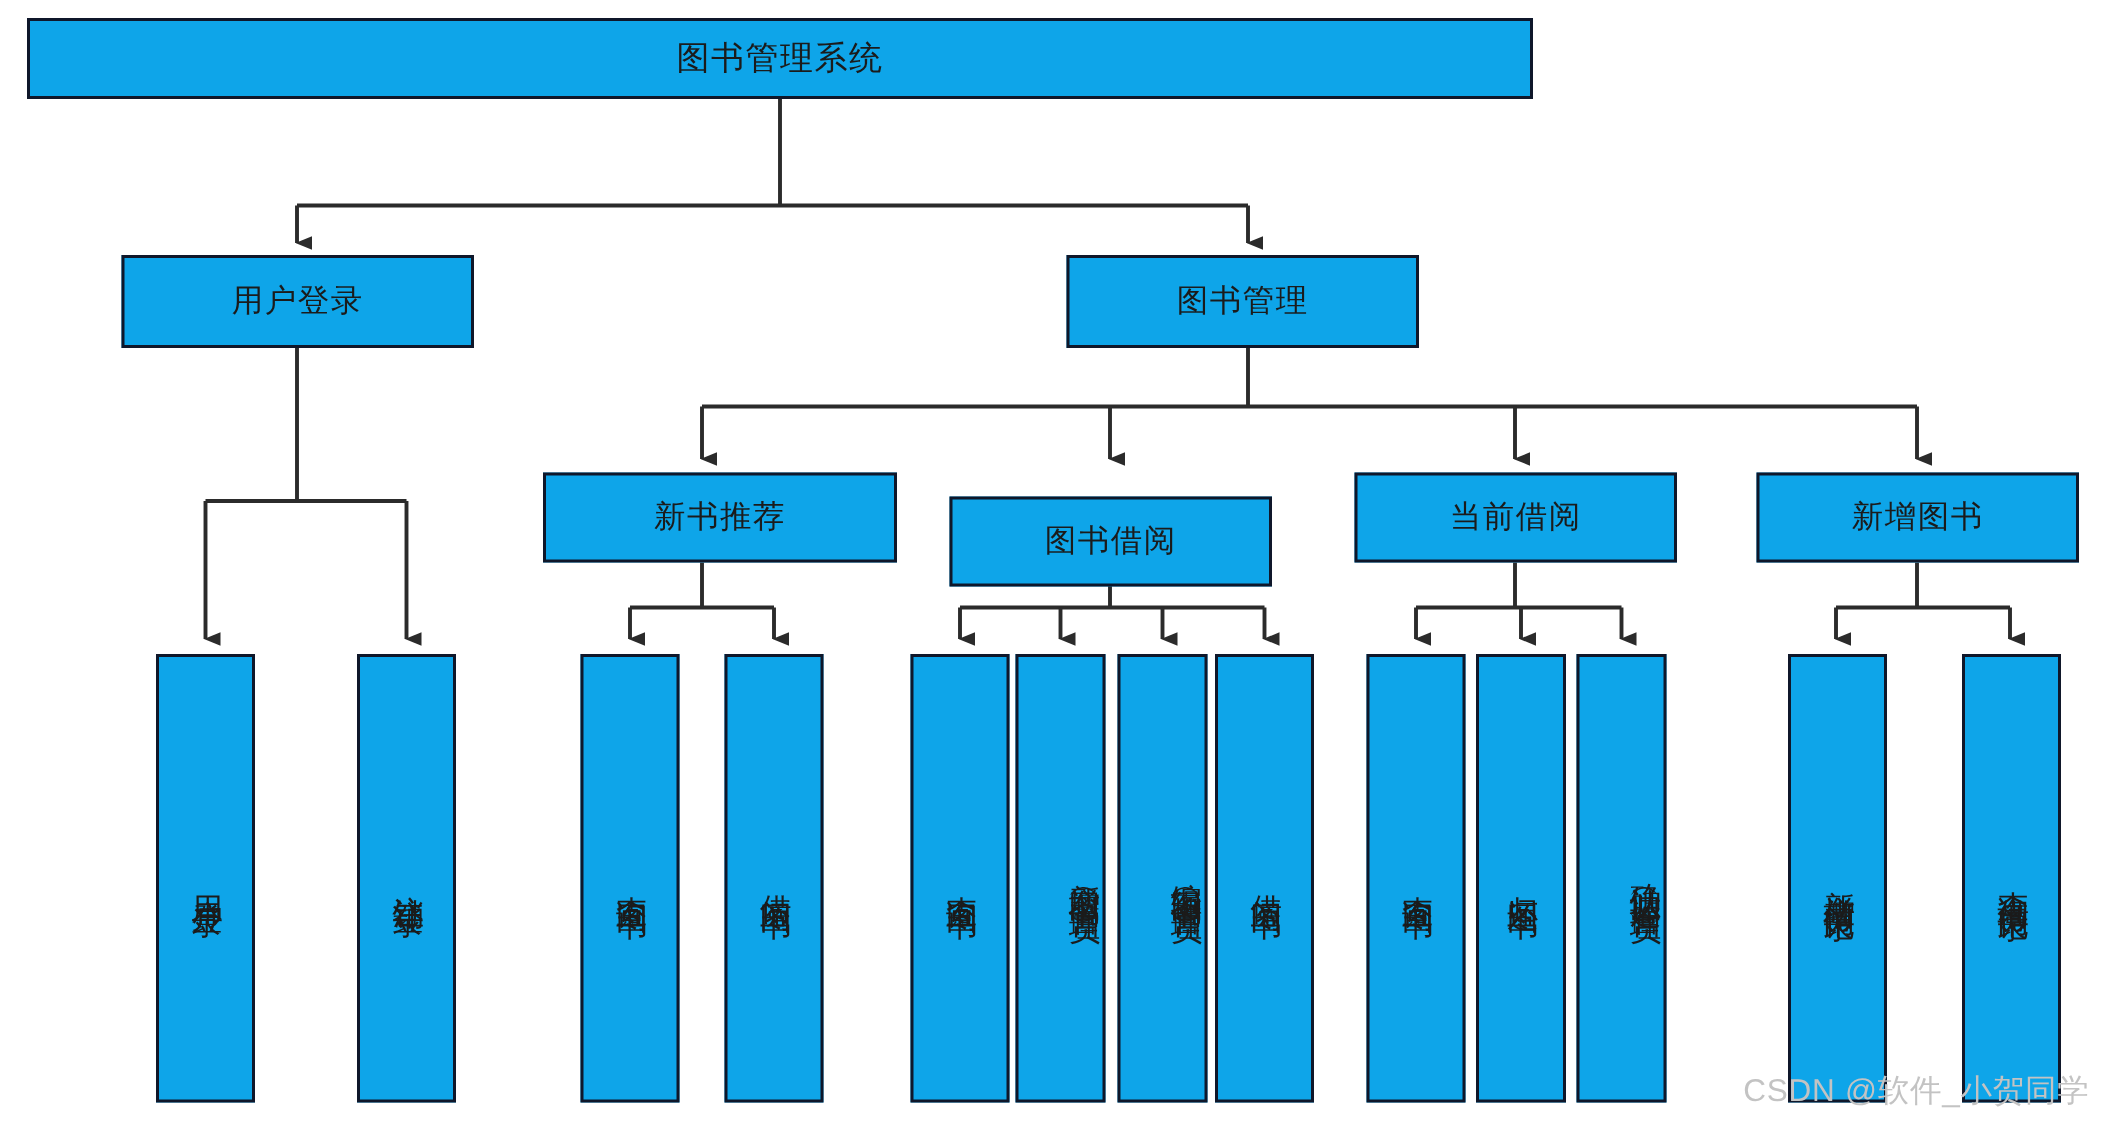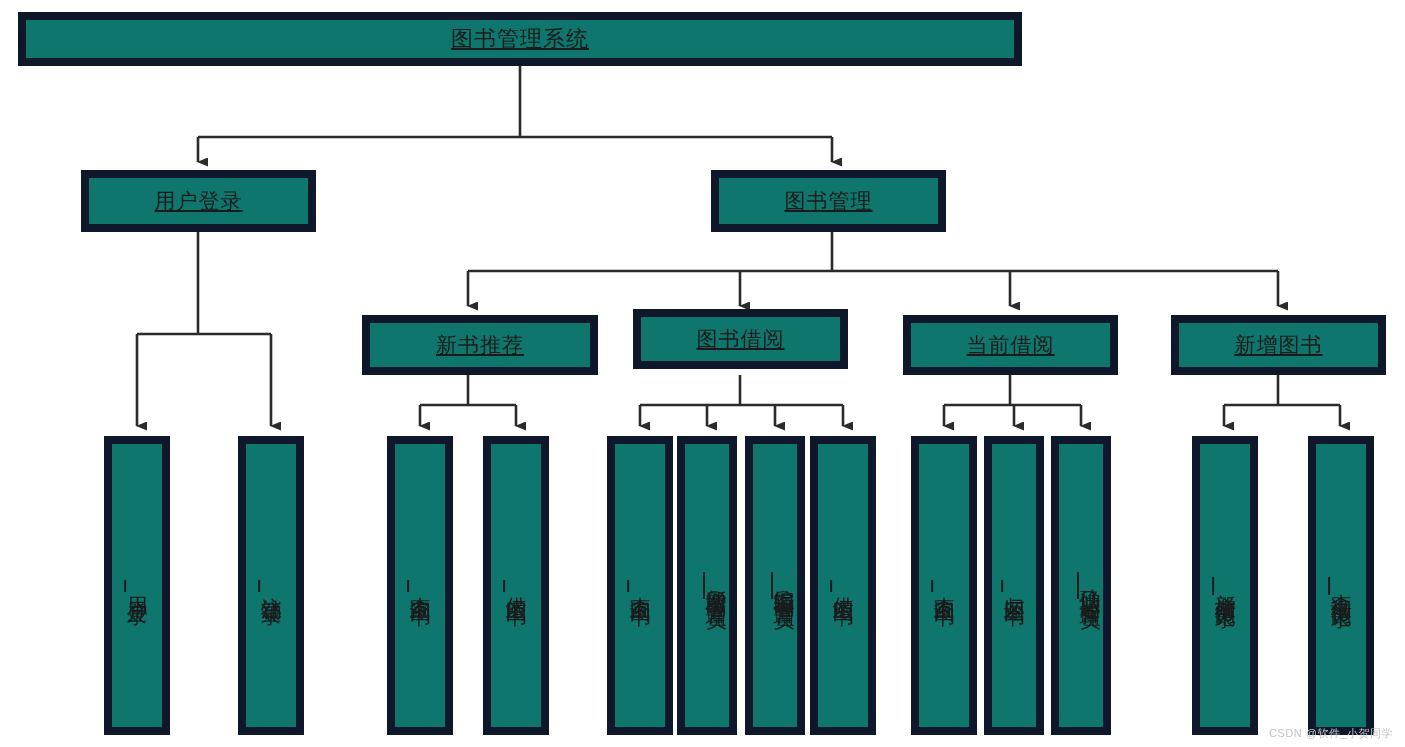--- a/index.html
+++ b/index.html
@@ -20,28 +20,27 @@
   svg#wires {
     position: absolute;
     left: 0;
     top: 0;
     width: 1405px;
     height: 747px;
   }
   .node {
     position: absolute;
     box-sizing: border-box;
-    border: 8px solid #0f172a;
-    background: #0f766e;
+    border: 2px solid #0f172a;
+    background: #0ea5e9;
     display: flex;
     align-items: center;
     justify-content: center;
     color: #1b1b1b;
     z-index: 2;
-    text-decoration: underline;
   }
   .node-h {
     font-size: 21px;
     letter-spacing: 1px;
     line-height: 1.2;
   }
   .node-root {
     font-size: 22px;
   }
   .node-v {
@@ -53,21 +52,21 @@
     padding: 4px 0;
     white-space: nowrap;
   }
   .node-v.align-top {
     align-items: flex-start;
   }
   .watermark {
     position: absolute;
     right: 12px;
     bottom: 6px;
-    font-size: 11px;
+    font-size: 21px;
     color: #c3c3c3;
     letter-spacing: 0.5px;
     z-index: 3;
     white-space: nowrap;
   }
 </style>
 </head>
 <body>
 
 <div id="canvas">
@@ -131,21 +130,21 @@
   <div class="node node-h" style="left:81px; top:170px; width:235px; height:62px;">
     <span>用户登录</span>
   </div>
   <div class="node node-h" style="left:711px; top:170px; width:235px; height:62px;justify-content:center;">
     <span>图书管理</span>
   </div>
 
   <div class="node node-h" style="left:362px; top:315px; width:236px; height:60px;">
     <span>新书推荐</span>
   </div>
-  <div class="node node-h" style="left:633px; top:309px; width:215px; height:60px;">
+  <div class="node node-h" style="left:633px; top:331px; width:215px; height:60px;">
     <span>图书借阅</span>
   </div>
   <div class="node node-h" style="left:903px; top:315px; width:215px; height:60px;justify-content:center;">
     <span>当前借阅</span>
   </div>
   <div class="node node-h" style="left:1171px; top:315px; width:215px; height:60px;">
     <span>新增图书</span>
   </div>
 
   <div class="node node-v" style="left:104px; top:436px; width:66px; height:299px;">

